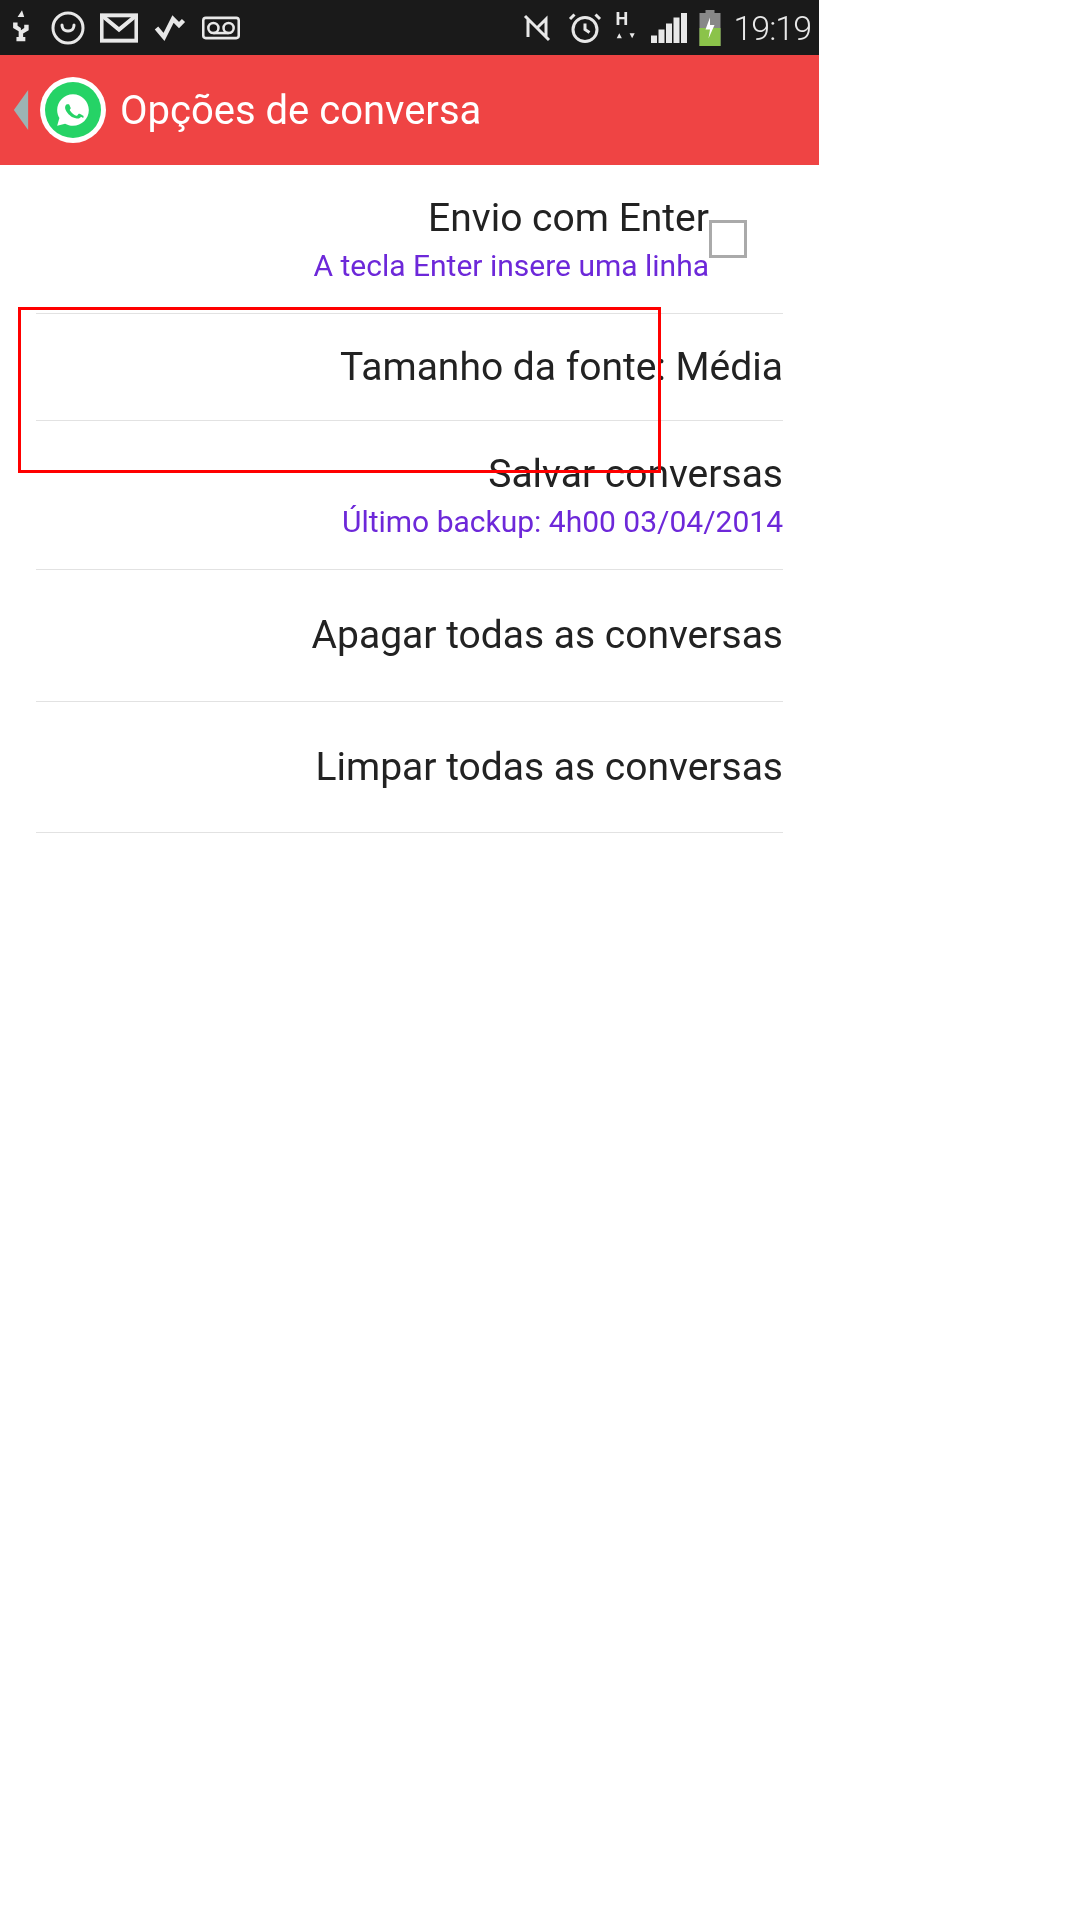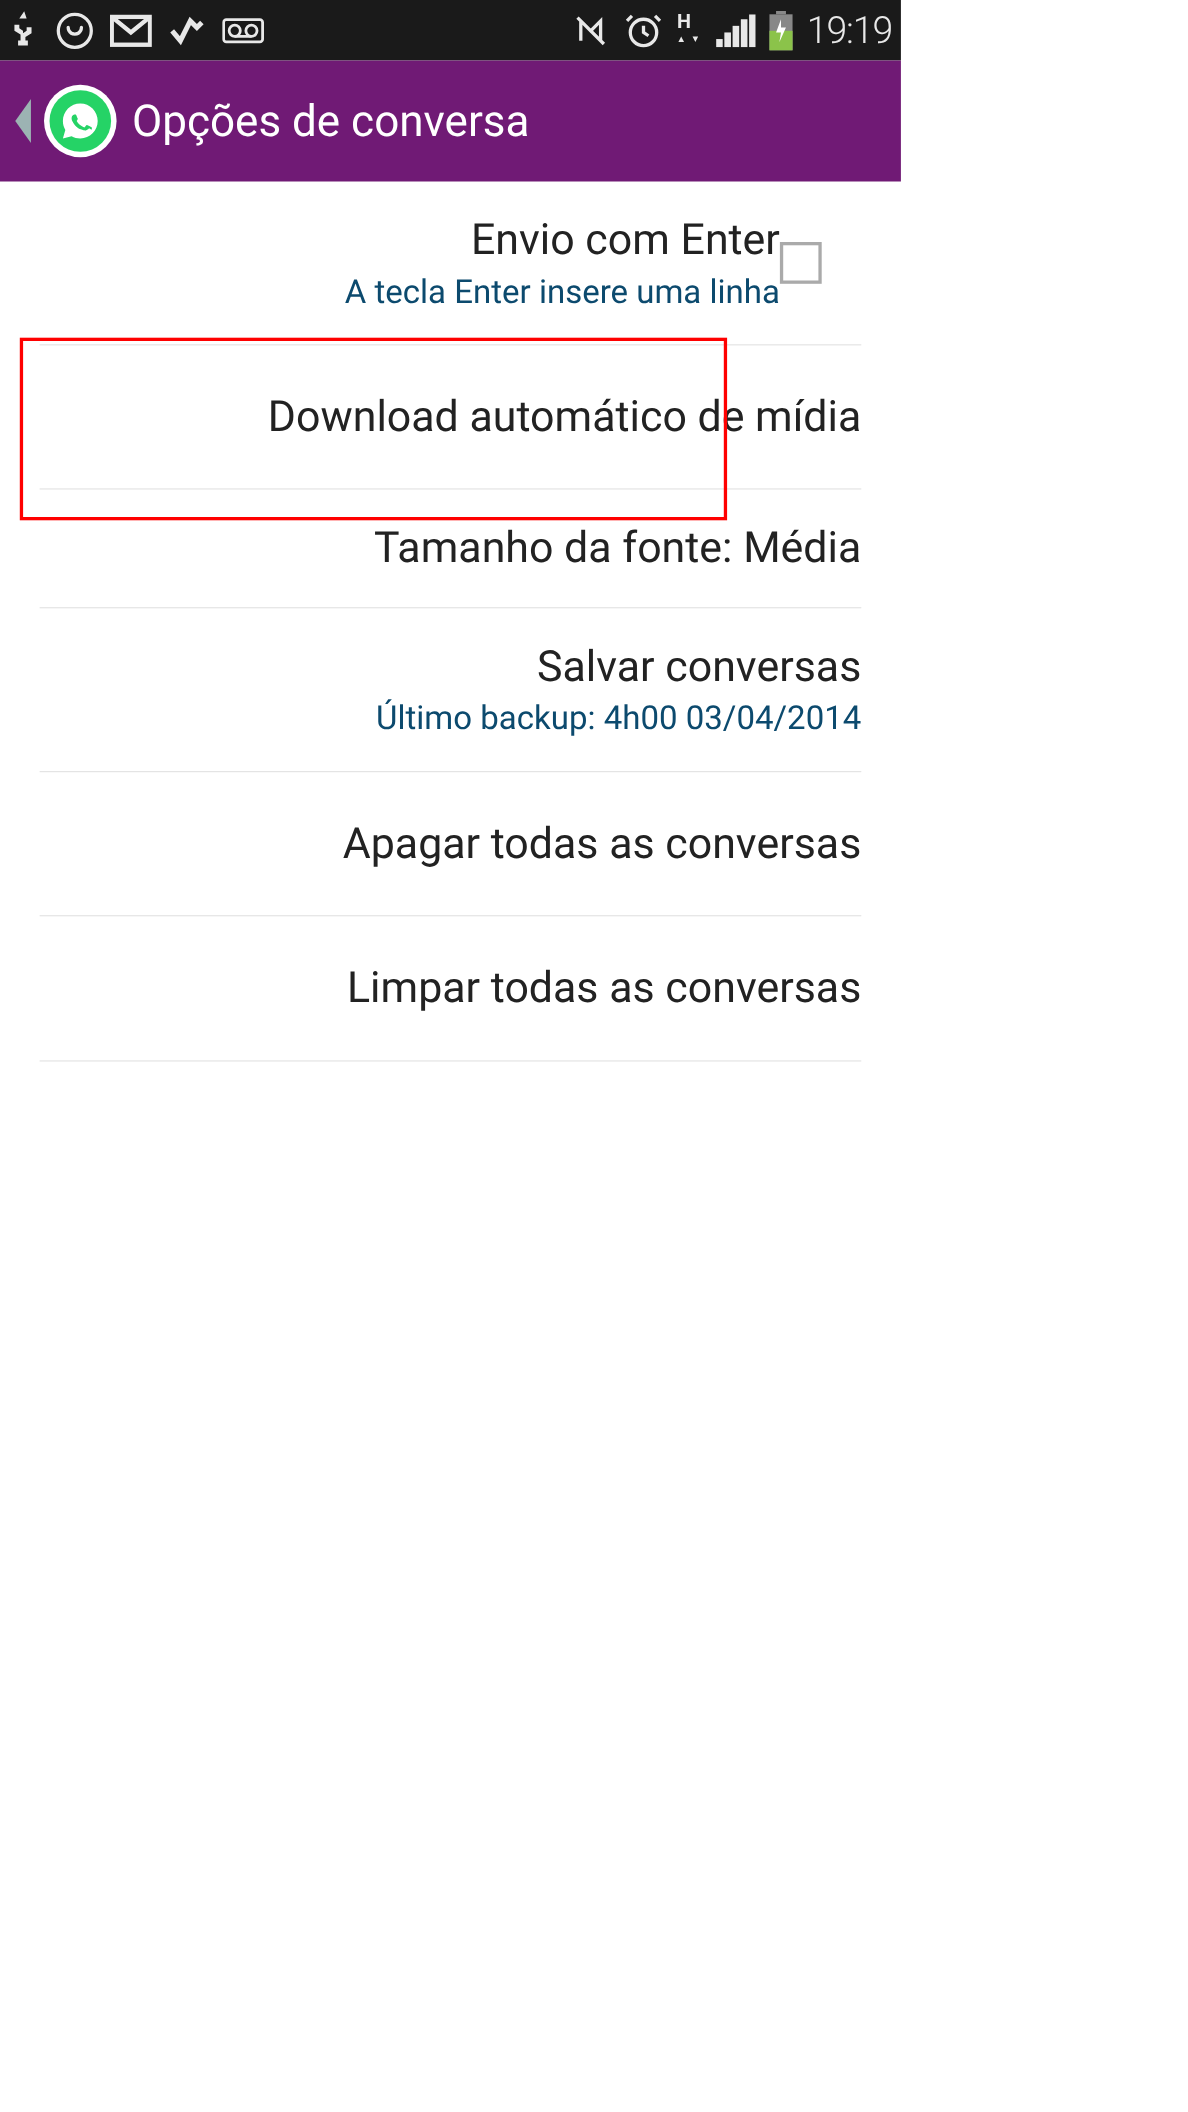--- a/index.html
+++ b/index.html
@@ -36,21 +36,21 @@
       color: #e8e8e8;
     }
     .status-time {
       font-size: 34px;
       font-weight: 300;
       color: #e8e8e8;
       letter-spacing: -1px;
     }
     .action-bar {
       height: 110px;
-      background: #701a75;
+      background: #ef4444;
       display: flex;
       align-items: center;
       padding: 0 12px;
       gap: 10px;
     }
     .back-chevron {
       color: #9cb3b3;
       font-size: 36px;
       display: flex;
       align-items: center;
@@ -94,21 +94,21 @@
       flex: 1;
     }
     .setting-title {
       font-size: 39px;
       color: #222;
       font-weight: 400;
       line-height: 1.3;
     }
     .setting-subtitle {
       font-size: 30px;
-      color: #0c4a6e;
+      color: #6d28d9;
       font-weight: 400;
       margin-top: 2px;
       line-height: 1.3;
     }
     .checkbox {
       width: 38px;
       height: 38px;
       border: 3px solid #aaaaaa;
       margin-right: 36px;
     }
@@ -219,25 +219,20 @@
   <div class="settings-list">
 
     <div class="setting-item">
       <div class="setting-text">
         <div class="setting-title">Envio com Enter</div>
         <div class="setting-subtitle">A tecla Enter insere uma linha</div>
       </div>
       <div class="checkbox"></div>
     </div>
 
-    <div class="setting-item" style="padding:40px 0;">
-      <div class="setting-text">
-        <div class="setting-title">Download automático de mídia</div>
-      </div>
-    </div>
 
     <div class="setting-item">
       <div class="setting-text">
         <div class="setting-title">Tamanho da fonte: Média</div>
       </div>
     </div>
 
 
 
     <div class="setting-item">

